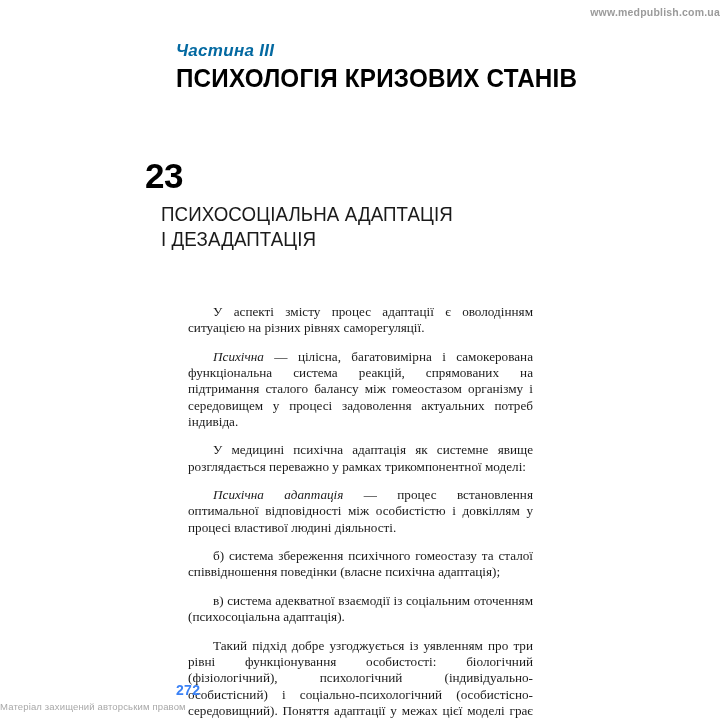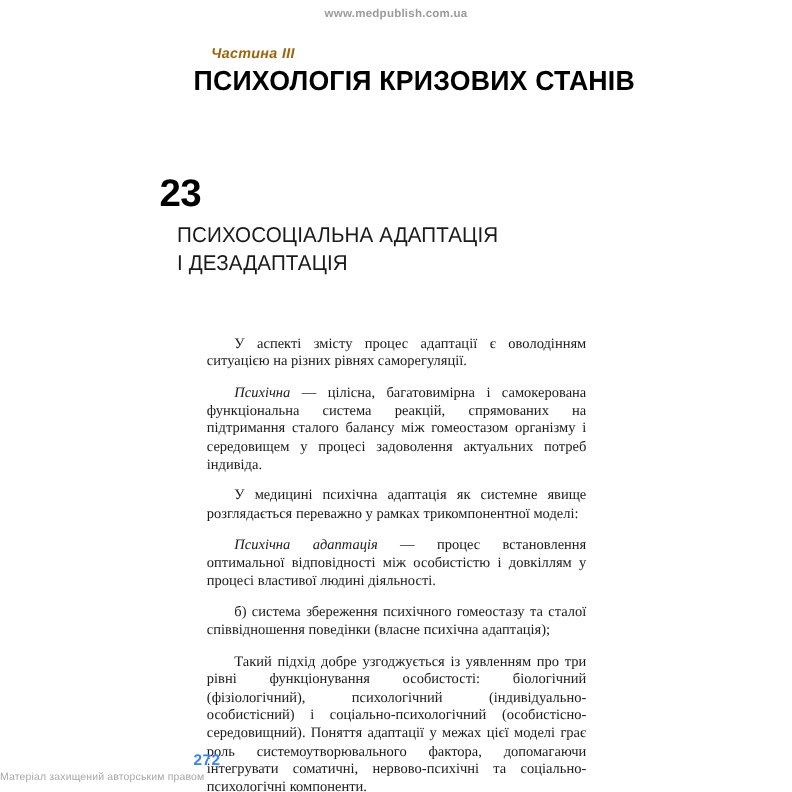--- a/index.html
+++ b/index.html
@@ -22,44 +22,43 @@
     height: 720px;
     background: #ffffff;
   }
 
   
   .site-url {
     position: absolute;
     top: 6px;
     left: 0;
     width: 720px;
-    text-align: center;
+    text-align: right;
     font-family: "Liberation Sans", sans-serif;
     font-size: 10.5px;
     font-weight: bold;
     letter-spacing: 0.2px;
     color: #9b9b9b;
   }
 
   
   .part-block {
     position: absolute;
     left: 176px;
     top: 42px;
     width: 370px;
   }
   .part-label {
     font-family: "Liberation Sans", sans-serif;
     font-style: italic;
     font-weight: bold;
-    font-size: 13px;
+    font-size: 17px;
     letter-spacing: 0.3px;
-    color: #a16207;
+    color: #0369a1;
     line-height: 1.05;
-    margin-left: 16px;
   }
   .part-title {
     font-family: "Liberation Sans", sans-serif;
     font-weight: bold;
     font-size: 25px;
     letter-spacing: 0.2px;
     color: #000;
     line-height: 1.12;
     margin-top: 4px;
     transform: scaleX(0.97);
@@ -157,20 +156,21 @@
       <div>І ДЕЗАДАПТАЦІЯ</div>
     </div>
   </div>
 
   <div class="body-text">
     <p>У аспекті змісту процес адаптації є оволодінням ситуацією на різних рівнях саморегуляції.</p>
     <p><i>Психічна</i><span> — цілісна, багатовимірна і самокерована функціональна система реакцій, спрямованих на підтримання сталого балансу між гомеостазом організму і середовищем у процесі задоволення актуальних потреб індивіда.</span></p>
     <p>У медицині психічна адаптація як системне явище розглядається переважно у рамках трикомпонентної моделі:</p>
     <p><i>Психічна адаптація</i><span> — процес встановлення оптимальної відповідності між особистістю і довкіллям у процесі властивої людині діяльності.</span></p>
     <p>б) система збереження психічного гомеостазу та сталої співвідношення поведінки (власне психічна адаптація);</p>
+    <p>в) система адекватної взаємодії із соціальним оточенням (психосоціальна адаптація).</p>
     <p>Такий підхід добре узгоджується із уявленням про три рівні функціонування особистості: біологічний (фізіологічний), психологічний (індивідуально-особистісний) і соціально-психологічний (особистісно-середовищний). Поняття адаптації у межах цієї моделі грає роль системоутворювального фактора, допомагаючи інтегрувати соматичні, нервово-психічні та соціально-психологічні компоненти.</p>
     <p>У адаптивній діяльності визначають дві паралельні тенденції: пристосувальну і перетворювальну. Перша підлаштовує потреби ін-</p>
   </div>
 
   <div class="page-number">272</div>
 
   <div class="copyright-note">Матеріал захищений авторським правом</div>
 
 </div>
 

